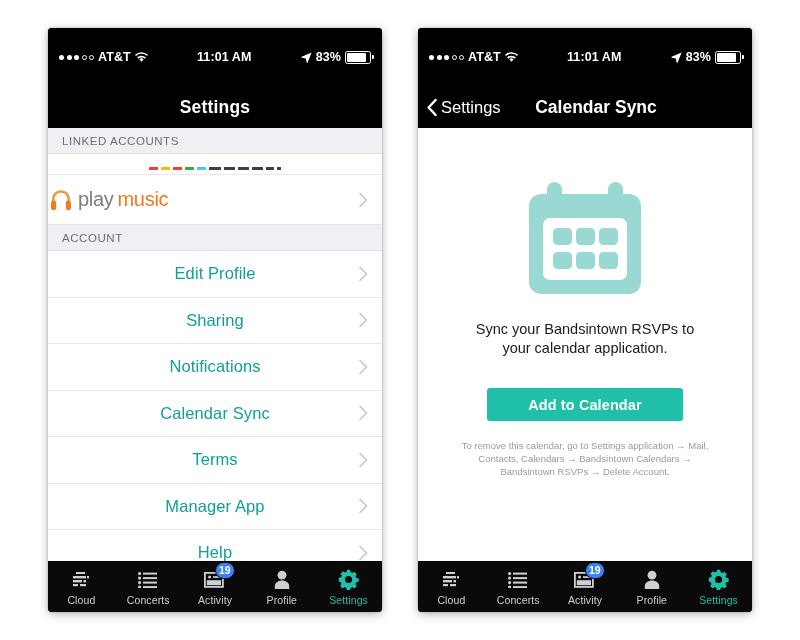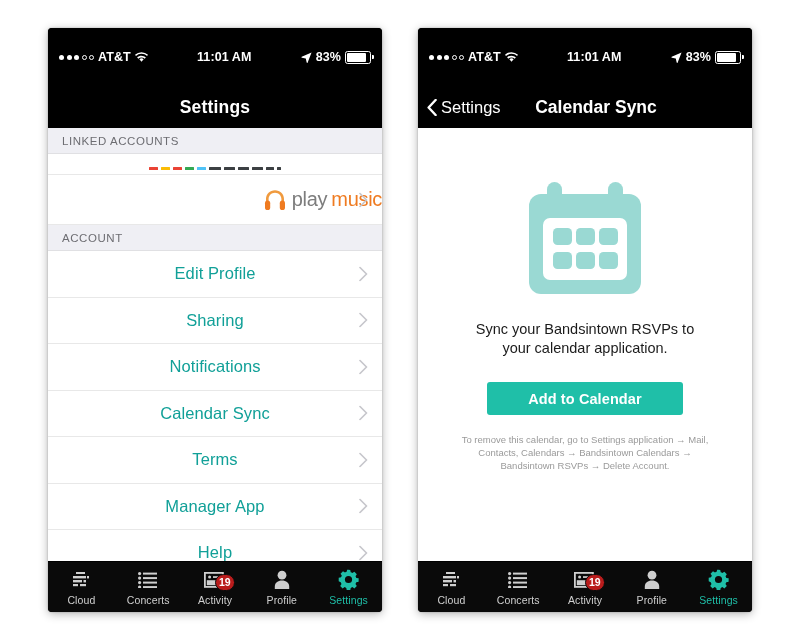--- a/index.html
+++ b/index.html
@@ -192,21 +192,21 @@
     border-radius: 0.5px;
   }
 
   
   .pm-row {
     height: 49px;
     background: #ffffff;
     border-bottom: 1px solid #e8e8e8;
     display: flex;
     align-items: center;
-    justify-content: flex-end;
+    justify-content: flex-start;
     position: relative;
     gap: 5px;
   }
   .pm-logo { display: flex; align-items: center; gap: 4px; }
   .pm-word {
     font-size: 20px;
     letter-spacing: -0.3px;
   }
   .pm-play { color: #7d7d7d; }
   .pm-music { color: #ef7b21; }
@@ -224,21 +224,21 @@
   .cal-icon { width: 128px; height: 128px; }
   .cal-caption {
     margin-top: 18px;
     width: 250px;
     text-align: center;
     font-size: 14.5px;
     color: #1b1b1b;
     line-height: 19px;
   }
   .cal-button {
-    margin-top: 24px;
+    margin-top: 30px;
     width: 196px;
     height: 33px;
     background: #1fbfa8;
     border-radius: 3px;
     color: #ffffff;
     font-size: 14.5px;
     font-weight: bold;
     display: flex;
     align-items: center;
     justify-content: center;
@@ -282,31 +282,30 @@
   }
   .tab.active .tlabel { color: #1fbfa8; }
 
   .badge {
     position: absolute;
     top: -7px;
     left: 11px;
     min-width: 17px;
     height: 17px;
     border-radius: 9px;
-    background: #b91c1c;
+    background: #3b82f6;
     color: #ffffff;
     font-size: 10.5px;
     font-weight: bold;
     display: flex;
     align-items: center;
     justify-content: center;
     padding: 0 3px;
     box-sizing: border-box;
     border: 1.5px solid #0a0a0a;
-    margin-top: 12px;
   }
 </style>
 </head>
 <body>
 
 <div class="stage">
 
   <div class="phone">
 
     <div class="statusbar">

